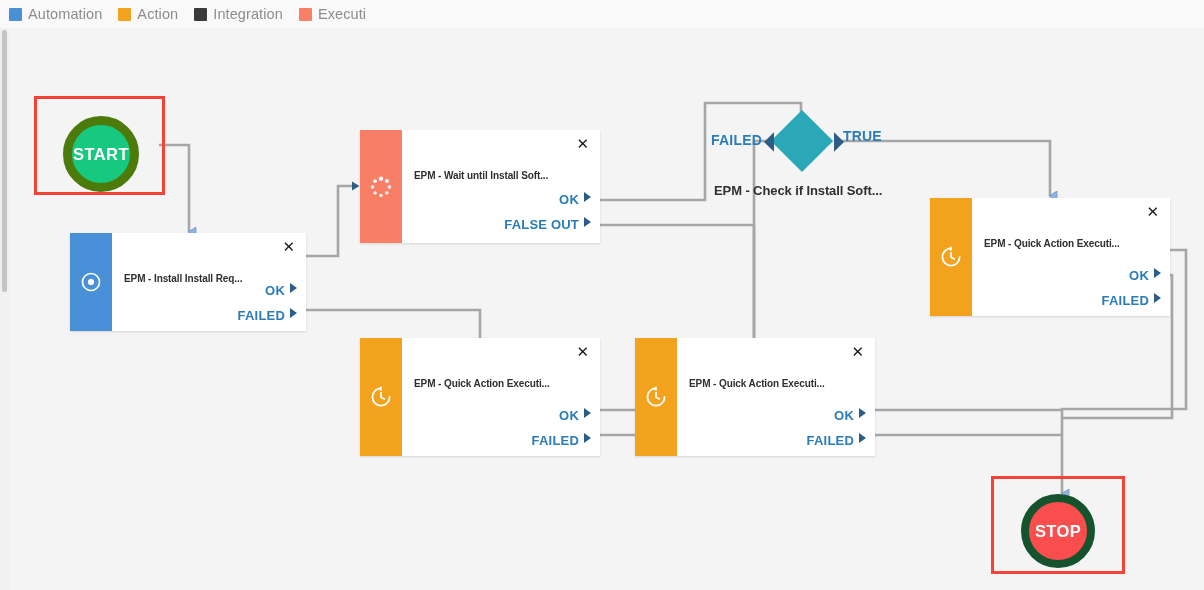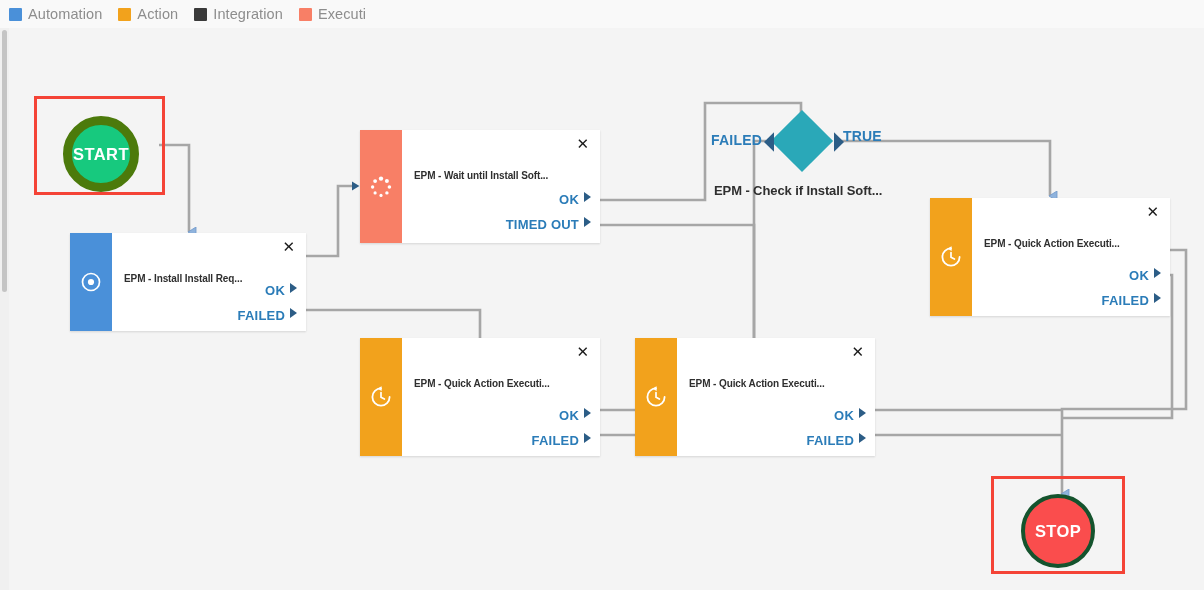--- a/index.html
+++ b/index.html
@@ -204,21 +204,21 @@
           <circle cx="7.1" cy="7.1" r="1.9" fill="#ffffff"></circle>
         </svg>
       </div>
       <span class="node-close">✕</span>
       <span class="node-title">EPM - Wait until Install Soft...</span>
       <span class="port" style="top:62px;">
         <span>OK</span>
         <span class="tri"></span>
       </span>
       <span class="port" style="top:87px;">
-        <span>TIMED OUT</span>
+        <span>FALSE OUT</span>
         <span class="tri"></span>
       </span>
     </div>
 
     <div class="diamond" style="left:780px; top:91px; width:44px; height:44px;"></div>
     <span class="branch-label" style="left:711px; top:104px;">FAILED</span>
     <span class="branch-label" style="left:843px; top:100px;">TRUE</span>
     <span class="diamond-label" style="left:714px; top:155px;">EPM - Check if Install Soft...</span>
     <svg style="position:absolute; left:758px; top:103px; width:92px; height:22px; z-index:15;">
       <path d="M16,1.2 L16,20.8 L6,11 Z" fill="#2c5d86"></path>
@@ -279,18 +279,18 @@
         <span>OK</span>
         <span class="tri"></span>
       </span>
       <span class="port" style="top:95px;">
         <span>FAILED</span>
         <span class="tri"></span>
       </span>
     </div>
 
     <div class="terminal-sel" style="left:991px; top:448px; width:134px; height:98px;"></div>
-    <div class="terminal-circle" style="left:1021px; top:466px; width:74px; height:74px; background:#fa4d4d; border:4px solid #14532d;">
+    <div class="terminal-circle" style="left:1021px; top:466px; width:74px; height:74px; background:#fa4d4d; border:8px solid #14532d;">
       <span>STOP</span>
     </div>
 
   </div>
 </div>
 
 </body></html>

